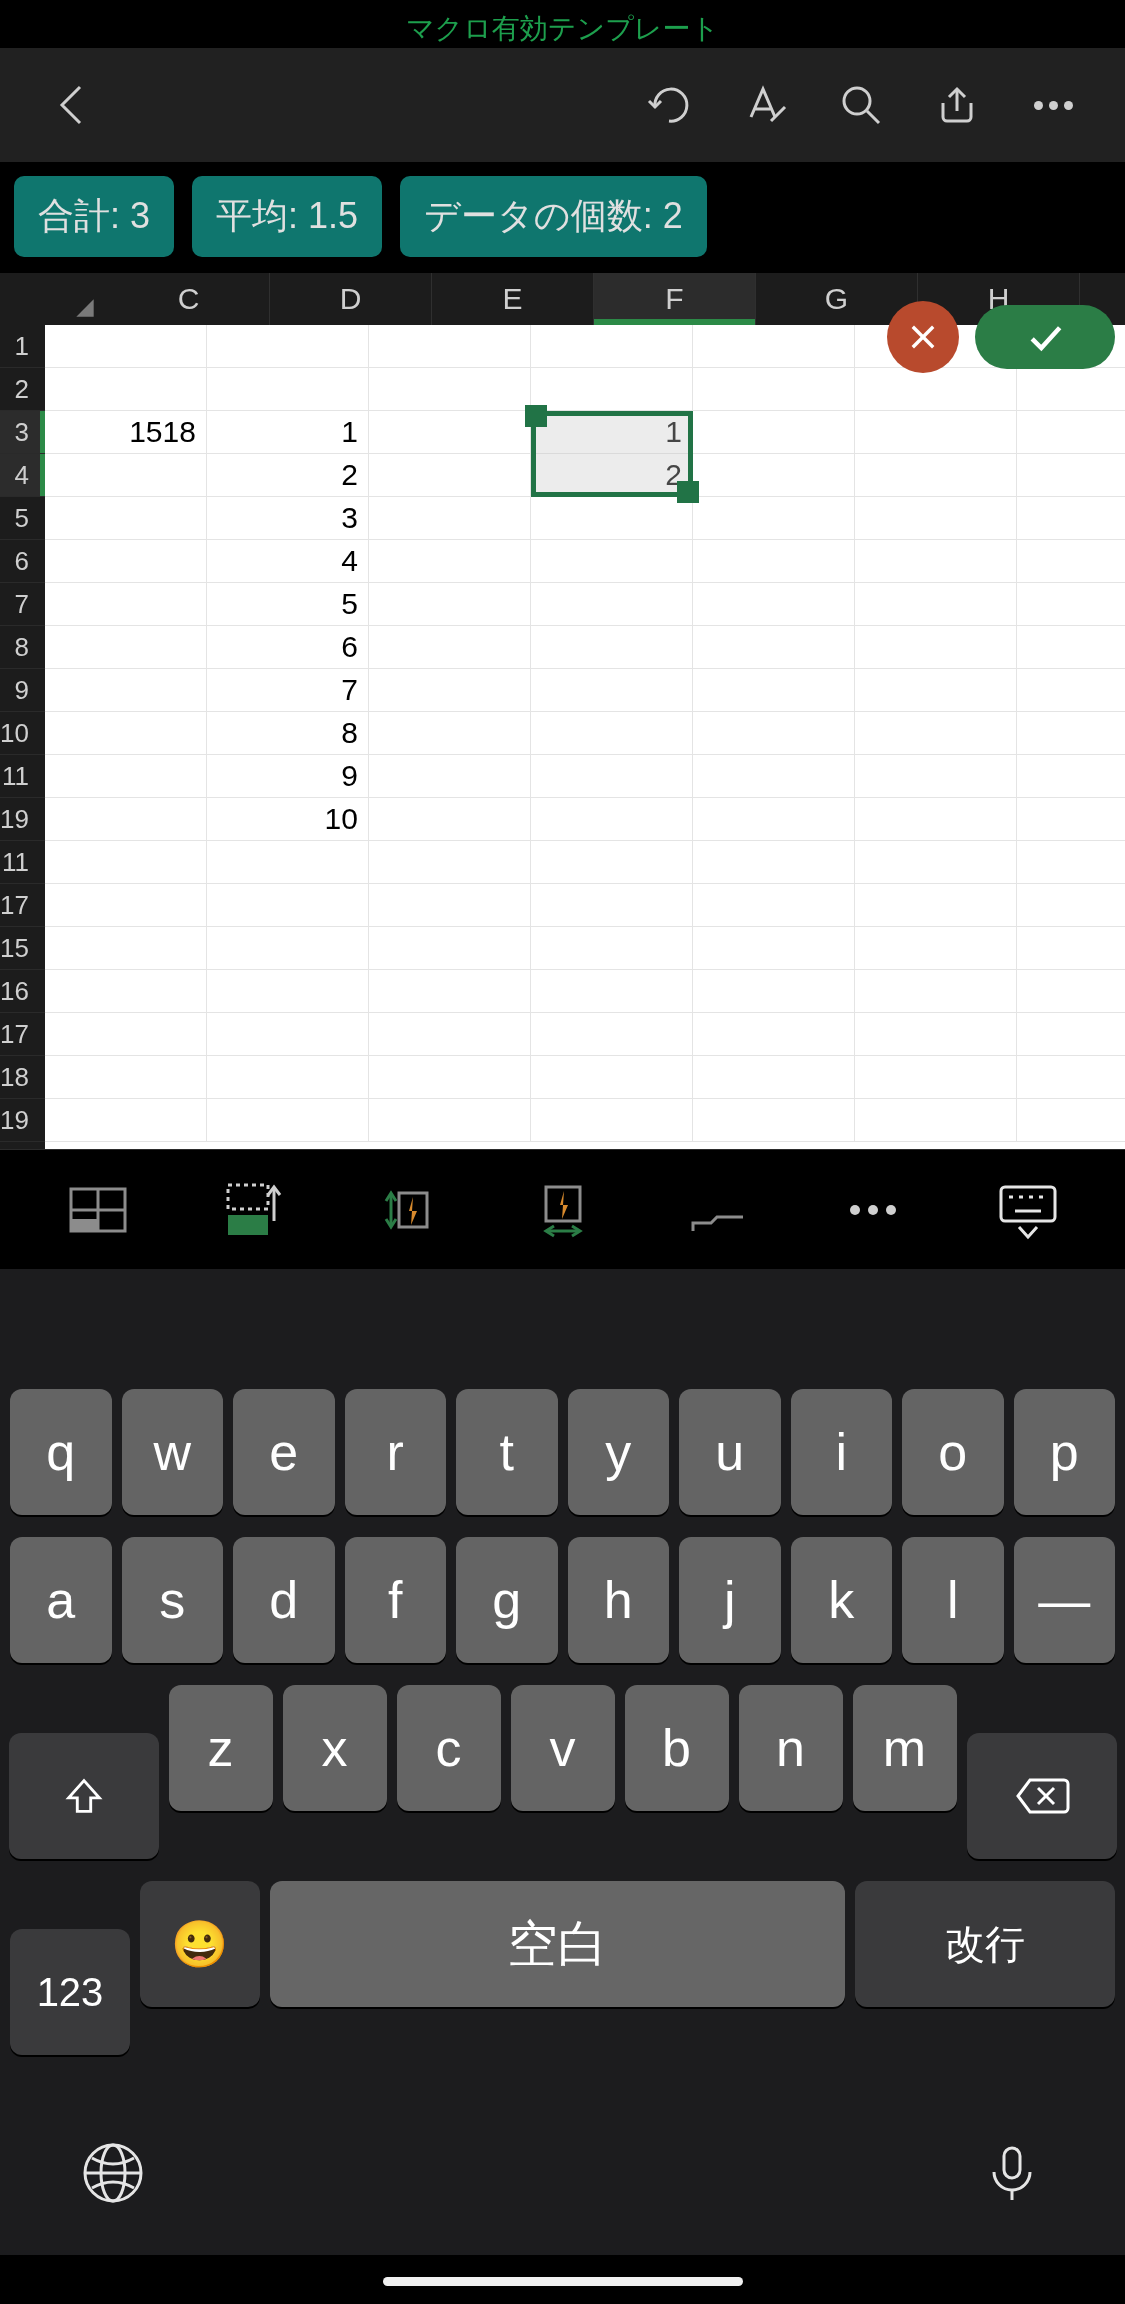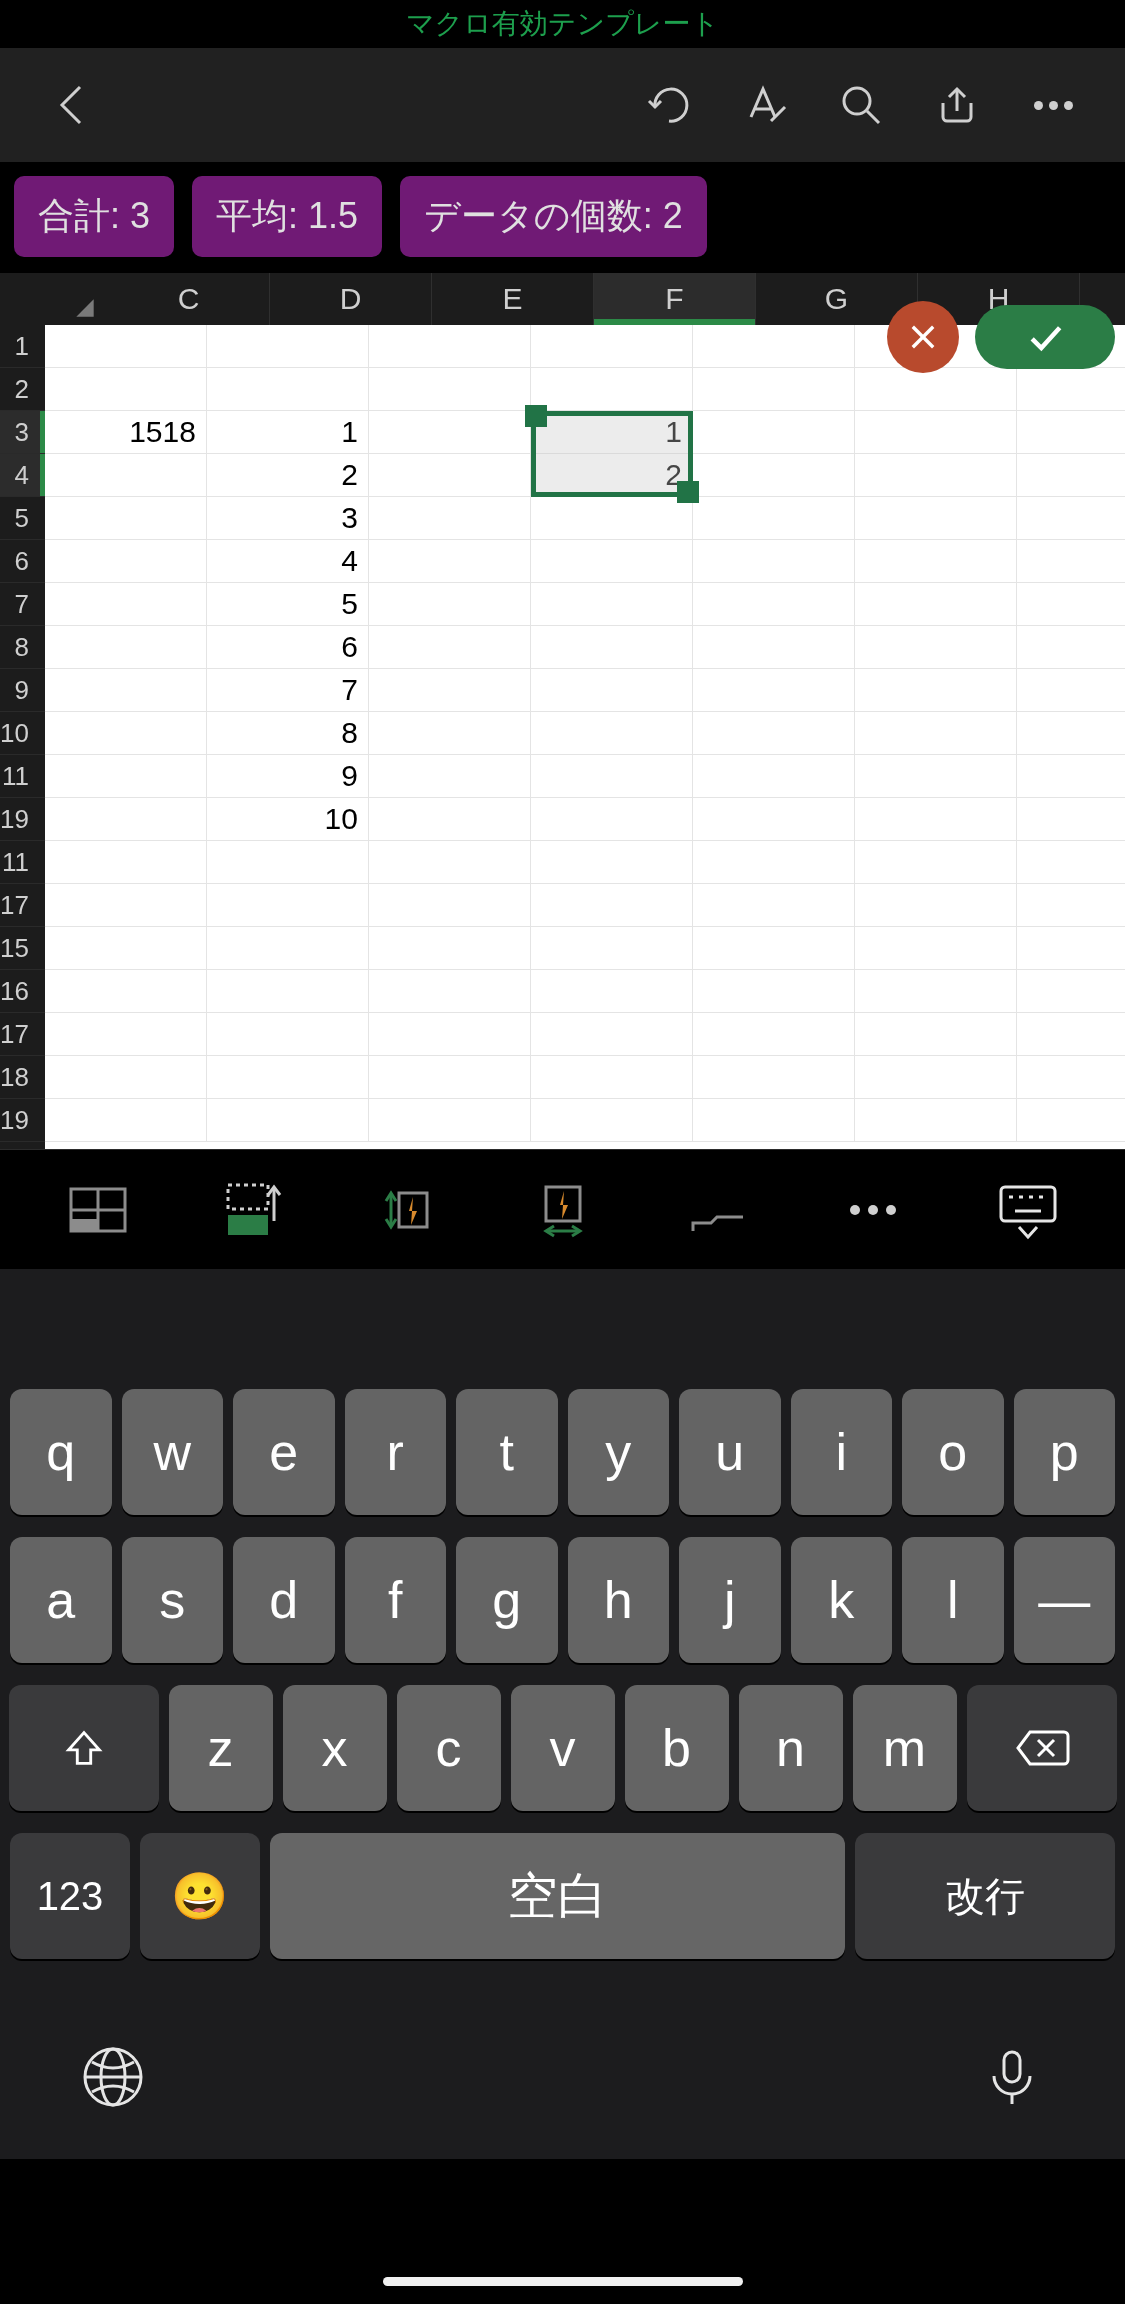--- a/index.html
+++ b/index.html
@@ -10,21 +10,21 @@
     font-family: -apple-system, "Helvetica Neue", Arial, sans-serif;
     overflow: hidden;
     color: #fff;
   }
 
   
   .title-bar {
     height: 48px;
     display: flex;
     justify-content: center;
-    align-items: center;
+    align-items: flex-end;
     font-size: 28px;
     color: #1d9f4d;
     font-weight: 400;
   }
 
   
   .toolbar {
     background: #212121;
     height: 114px;
     display: flex;
@@ -47,21 +47,21 @@
 
   
   .stats-bar {
     background: #000;
     padding: 14px 14px 16px 14px;
     display: flex;
     gap: 18px;
     overflow: hidden;
   }
   .stat-pill {
-    background: #701a75;
+    background: #0f766e;
     border-radius: 10px;
     padding: 16px 24px;
     font-size: 36px;
     color: #e0e0e0;
     white-space: nowrap;
     flex-shrink: 0;
   }
 
   
   .sheet-wrap {
@@ -245,21 +245,21 @@
   .krow.row1 .key, .krow.row2 .key { flex-basis: 0; }
   .krow.row3 { padding: 0 0px; }
   .krow.row3 .mod {
     background: #3a3a3c;
     flex: 0 0 150px;
   }
   .krow.row3 .key.letter { flex: 0 0 104px; }
 
   .krow.row4 { }
   .krow.row4 .key { height: 126px; }
-  .key.mod { background: #3a3a3c; font-size: 40px; }
+  .key.mod { background: #3a3a3c; font-size: 40px; margin-top: 48px; }
   .key.space { background: #666; flex: 1 1 auto; font-size: 50px; }
   .key.return { background: #3a3a3c; flex: 0 0 260px; font-size: 40px; }
   .key.num { flex: 0 0 120px; font-size: 40px; }
   .key.emoji { flex: 0 0 120px; background:#3a3a3c; font-size:46px; }
 
   
   .kbd-bottom {
     height: 160px;
     display:flex;
     justify-content:space-between;

